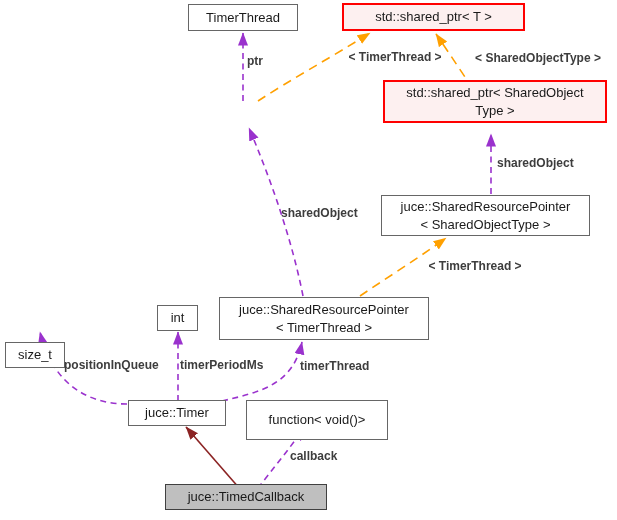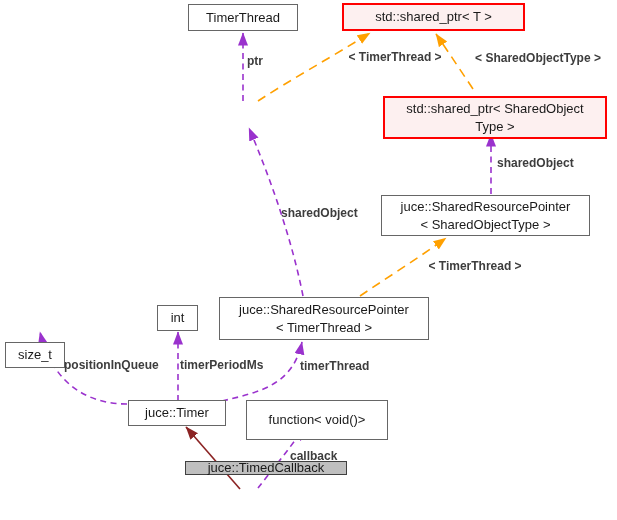--- a/index.html
+++ b/index.html
@@ -62,21 +62,21 @@
 
   <div class="node" style="left:188px;top:4px;width:110px;height:27px;">
     <span>TimerThread</span>
   </div>
 
   <div class="node node-red" style="left:342px;top:3px;width:183px;height:28px;">
     <span>std::shared_ptr&lt; T &gt;</span>
   </div>
 
 
-  <div class="node node-red" style="left:383px;top:96px;width:224px;height:43px;">
+  <div class="node node-red" style="left:383px;top:80px;width:224px;height:43px;">
     <span>std::shared_ptr&lt; SharedObject</span>
     <span>Type &gt;</span>
   </div>
 
   <div class="node" style="left:381px;top:195px;width:209px;height:41px;">
     <span>juce::SharedResourcePointer</span>
     <span>&lt; SharedObjectType &gt;</span>
   </div>
 
   <div class="node" style="left:219px;top:297px;width:210px;height:43px;">
@@ -93,21 +93,21 @@
   </div>
 
   <div class="node" style="left:128px;top:400px;width:98px;height:26px;">
     <span>juce::Timer</span>
   </div>
 
   <div class="node" style="left:246px;top:400px;width:142px;height:40px;">
     <span>function&lt; void()&gt;</span>
   </div>
 
-  <div class="node node-current" style="left:165px;top:461px;width:162px;height:14px;margin-left:20px;">
+  <div class="node node-current" style="left:165px;top:484px;width:162px;height:26px;">
     <span>juce::TimedCallback</span>
   </div>
 
   <div class="edge-label" style="left:247px;top:54px;">ptr</div>
 
   <div class="edge-label centered" style="left:340px;top:50px;width:110px;">&lt; TimerThread &gt;</div>
 
   <div class="edge-label centered" style="left:463px;top:51px;width:150px;">&lt; SharedObjectType &gt;</div>
 
   <div class="edge-label" style="left:497px;top:156px;">sharedObject</div>

